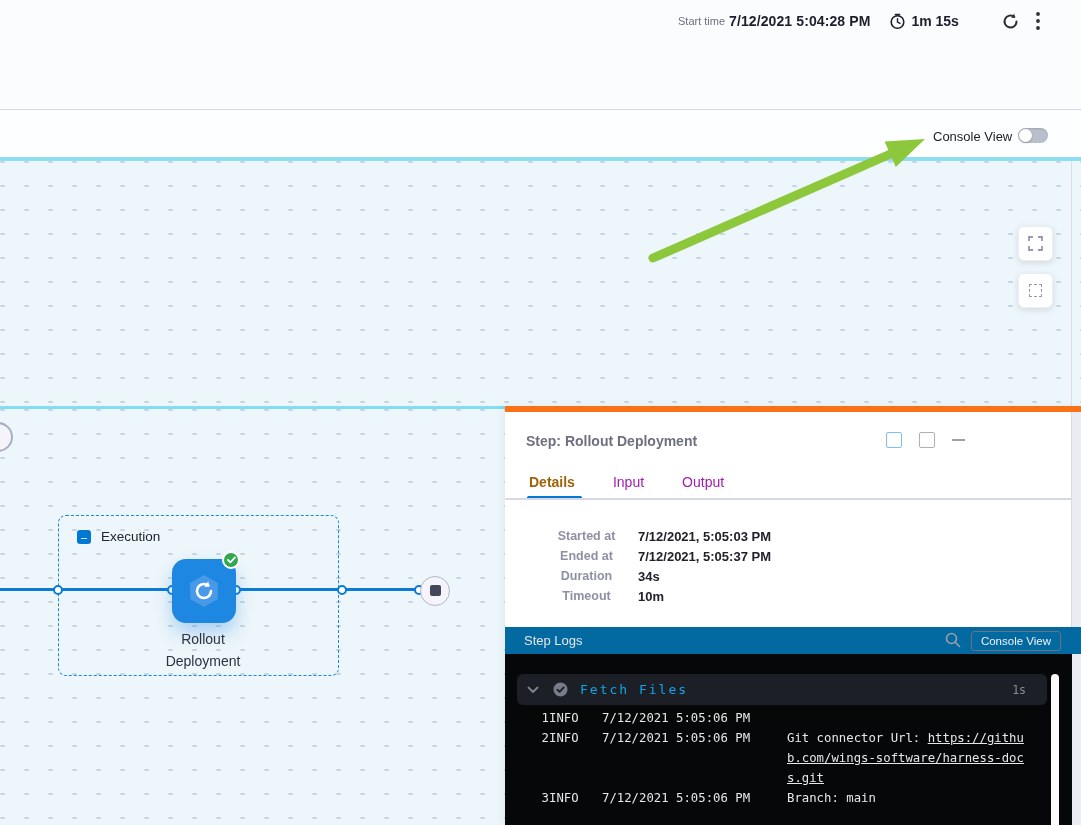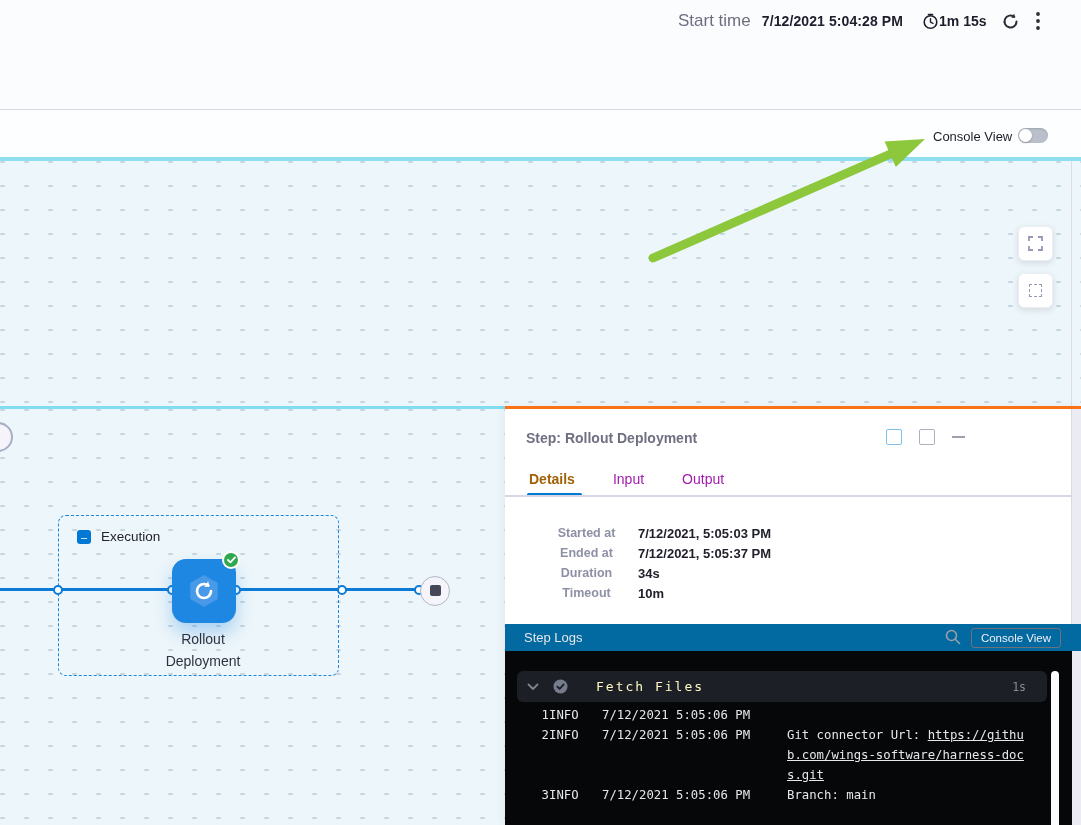--- a/index.html
+++ b/index.html
@@ -3,23 +3,23 @@
 <meta charset="utf-8">
 <style>
   * { margin:0; padding:0; box-sizing:border-box; }
   html,body { width:1081px; height:825px; }
   body { font-family:"Liberation Sans", sans-serif; position:relative; overflow:hidden; background:#fbfcfd; }
   .abs { position:absolute; }
 
   
   .topbar { left:0; top:0; width:1081px; height:110px; background:#fbfcfd; border-bottom:1px solid #d9dae3; }
   .topbar-meta { position:absolute; top:10px; left:678px; display:flex; align-items:center; height:22px; }
-  .start-label { font-size:17px; color:#6d6f81; margin-right:11px; }
+  .start-label { font-size:11px; color:#6d6f81; margin-right:4px; }
   .start-value { font-size:14px; font-weight:700; color:#1d1e2c; margin-right:19px; letter-spacing:.1px; }
-  .elapsed { font-size:14px; font-weight:700; color:#1d1e2c; }
+  .elapsed { font-size:14px; font-weight:700; color:#1d1e2c; margin-left:5px; }
   .iconbtn { position:absolute; top:9px; width:24px; height:24px; display:flex; align-items:center; justify-content:center; cursor:pointer; background:none; border:none; }
 
   
   .toolbar2 { left:0; top:111px; width:1081px; height:46px; background:#fdfeff; }
   .console-label { position:absolute; top:14px; left:933px; font-size:13px; color:#1c1d27; }
   .toggle { position:absolute; top:128px; left:1018px; width:30px; height:15px; border-radius:8px; background:#bac0cb; box-shadow:inset 0 1px 2px rgba(0,0,0,.15); cursor:pointer; }
   .toggle .knob { position:absolute; left:1px; top:1px; width:13px; height:13px; border-radius:50%; background:#ffffff; box-shadow:0 1px 2px rgba(0,0,0,.25); }
 
   .cyan-line { left:0; top:157px; width:1081px; height:4px; background:#8fdef2; }
 
@@ -46,21 +46,21 @@
   .exec-box { position:absolute; left:58px; top:106px; width:281px; height:161px; border:1.6px dashed #1a87dd; border-radius:8px; }
   .exec-chip { position:absolute; left:18px; top:14px; width:14px; height:14px; background:#0278d5; border-radius:3px; color:#fff; display:flex; align-items:center; justify-content:center; font-size:11px; line-height:1; cursor:pointer; }
   .exec-label { position:absolute; left:42px; top:13px; font-size:13.5px; color:#23242e; }
   .step-node { position:absolute; left:172px; top:150px; width:64px; height:64px; border-radius:14px; background:#1e87e2; box-shadow:0 10px 18px rgba(30,135,226,.32); display:flex; align-items:center; justify-content:center; cursor:pointer; }
   .badge { position:absolute; left:222px; top:142px; width:18px; height:18px; border-radius:50%; background:#2fa84f; border:2px solid #ffffff; display:flex; align-items:center; justify-content:center; }
   .node-label { position:absolute; left:123px; top:219px; width:160px; text-align:center; font-size:14px; line-height:22px; color:#2f3140; white-space:pre-line; }
   .end-node { position:absolute; left:420px; top:166.5px; width:30px; height:30px; border-radius:50%; background:#f4f4fa; border:1.6px solid #b3b5c9; display:flex; align-items:center; justify-content:center; cursor:pointer; }
   .end-node .sq { width:11px; height:11px; background:#454659; border-radius:2px; }
 
   
-  .panel { left:505px; top:406px; width:576px; height:419px; background:#ebecf3; border-top:3px solid #f97316; box-shadow:-3px 0 8px rgba(40,41,61,.05); }
+  .panel { left:505px; top:406px; width:576px; height:419px; background:#ebecf3; border-top:6px solid #f97316; box-shadow:-3px 0 8px rgba(40,41,61,.05); }
   .panel-white { position:absolute; left:0; top:0; width:567px; height:100%; background:#ffffff; border-right:1px solid #d9dae3; }
   .panel-title { position:absolute; left:21px; top:21px; font-size:14px; font-weight:700; color:#6e7081; }
   .ph-icons { position:absolute; right:116px; top:20px; display:flex; gap:17px; align-items:center; }
   .split-icon { width:16px; height:16px; border:1.5px solid #7fc0ee; border-radius:2px; background:#fff; overflow:hidden; cursor:pointer; }
   .split-icon .fill { width:8px; height:100%; margin-left:5px; background:#0c7fd8; }
   .panel-icon { width:16px; height:16px; border:1.5px solid #aeb0bf; border-radius:2px; background:#fff; overflow:hidden; cursor:pointer; }
   .panel-icon .fill { width:8px; height:9px; margin:1.5px 0 0 4px; background:#9395a6; }
   .min-icon { width:13px; height:2px; background:#9ea0ad; cursor:pointer; }
   .tabs { position:absolute; left:24px; top:62px; display:flex; gap:38px; }
   .tab { font-size:14px; color:#a21caf; cursor:pointer; }
@@ -72,21 +72,21 @@
   .dlabel { width:103px; font-size:12.5px; font-weight:700; color:#8e90a5; }
   .dvalue { font-size:13px; font-weight:700; color:#20212b; }
 
   
   .logs-bar { position:absolute; left:0; top:215px; width:576px; height:27px; background:#0369a1; display:flex; align-items:center; z-index:5; }
   .logs-title { margin-left:19px; font-size:13px; color:#e6e7e9; }
   .logs-search { position:absolute; right:120px; top:5px; width:16px; height:16px; cursor:pointer; }
   .console-btn { position:absolute; right:20px; top:4px; height:20px; padding:0 9px; background:none; border:1px solid #6e717a; border-radius:3px; color:#f0f1f3; font-size:11.5px; font-family:"Liberation Sans", sans-serif; display:flex; align-items:center; cursor:pointer; }
   .log-area { position:absolute; left:0; top:242px; width:567px; height:177px; background:#060708; overflow:hidden; }
   .fetch-header { position:absolute; left:12px; top:20px; width:530px; height:31px; background:#1c1f26; border-radius:6px; display:flex; align-items:center; cursor:pointer; }
-  .fetch-name { margin-left:28px; font-family:"DejaVu Sans Mono", monospace; font-size:13px; letter-spacing:2px; color:#fef9c3; }
+  .fetch-name { margin-left:12px; font-family:"DejaVu Sans Mono", monospace; font-size:13px; letter-spacing:2px; color:#0ea5e9; }
   .fetch-dur { position:absolute; right:21px; font-family:"DejaVu Sans Mono", monospace; font-size:11.5px; color:#878c95; }
   .log-rows { position:absolute; left:0; top:54px; width:560px; font-family:"DejaVu Sans Mono", monospace; font-size:12.3px; line-height:20px; color:#e5e7e9; }
   .lrow { display:flex; }
   .lnum { width:44px; text-align:right; flex:none; }
   .llevel { width:36px; flex:none; }
   .ltime { margin-left:17px; width:160px; flex:none; }
   .lmsg { margin-left:25px; width:250px; white-space:pre-line; word-break:break-all; }
   .lmsg.bold { font-weight:700; color:#ffffff; }
   .lmsg a { color:#e5e7e9; text-decoration:underline; }
   .log-scrollbar { position:absolute; left:546px; top:20px; width:8px; height:175px; background:#fcfcfd; border-radius:4px; cursor:pointer; }

